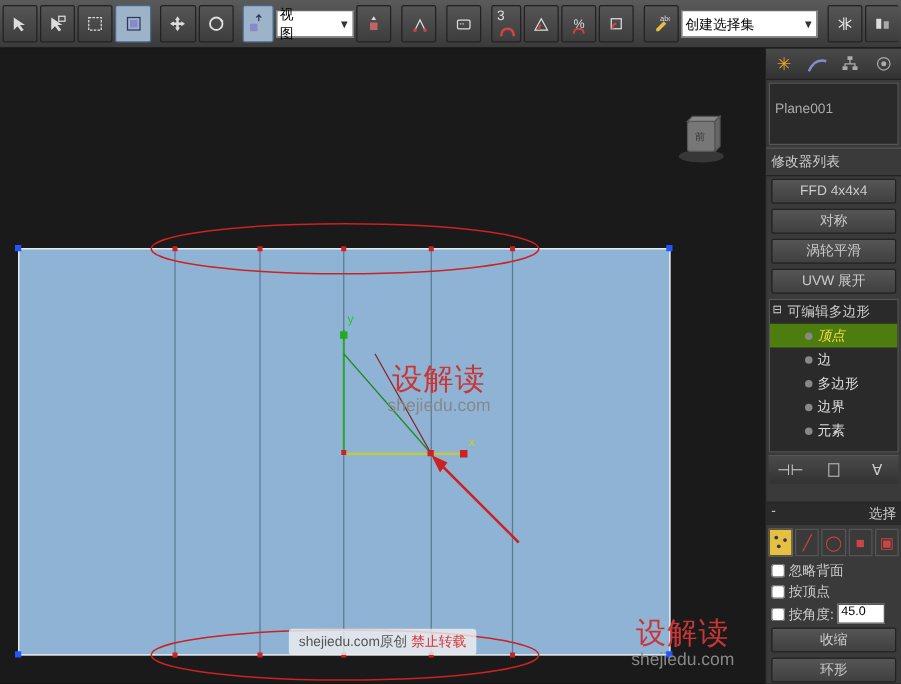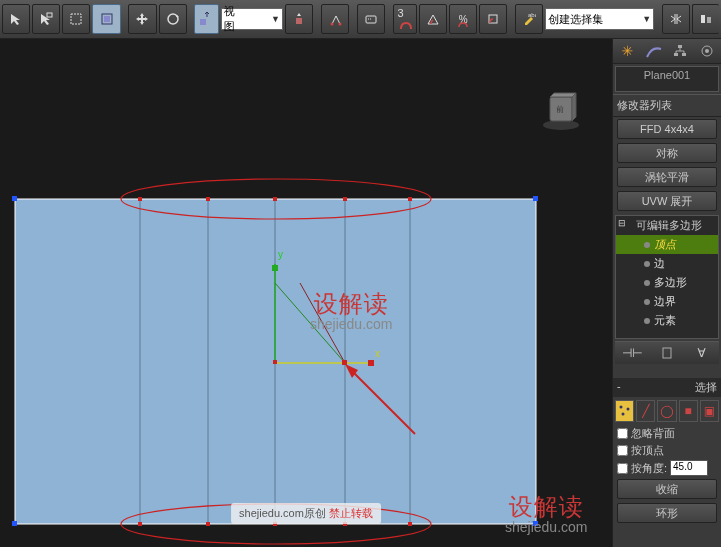--- a/index.html
+++ b/index.html
@@ -112,24 +112,23 @@
   .cmd-tab {
     width: 22px; height: 18px;
     display: flex; align-items: center; justify-content: center;
     font-size: 14px;
   }
   .obj-name {
     height: 20px;
     background: #2a2a2a;
     border: 1px solid #555;
     margin: 2px;
-    padding: 2px 4px;
+    padding: 14px 4px;
     color: #aaa;
     font-size: 11px;
-    text-align: center;
   }
   .rollout-title {
     background: #3a3a3a;
     color: #ccc;
     padding: 3px 4px;
     font-size: 11px;
     border-top: 1px solid #555;
     border-bottom: 1px solid #222;
   }
   .mod-btn {
@@ -144,25 +143,24 @@
     font-size: 11px;
   }
   .stack {
     margin: 2px;
     background: #2a2a2a;
     border: 1px solid #555;
     height: 122px;
     overflow: hidden;
   }
   .stack-item {
-    padding: 2px 16px 2px 14px;
+    padding: 2px 4px 2px 14px;
     color: #ccc;
     font-size: 11px;
     position: relative;
-    text-align: right;
   }
   .stack-item.expanded::before {
     content: "⊟";
     position: absolute;
     left: 2px;
     font-size: 9px;
   }
   .stack-sub {
     padding: 2px 4px 2px 28px;
     color: #ddd;

